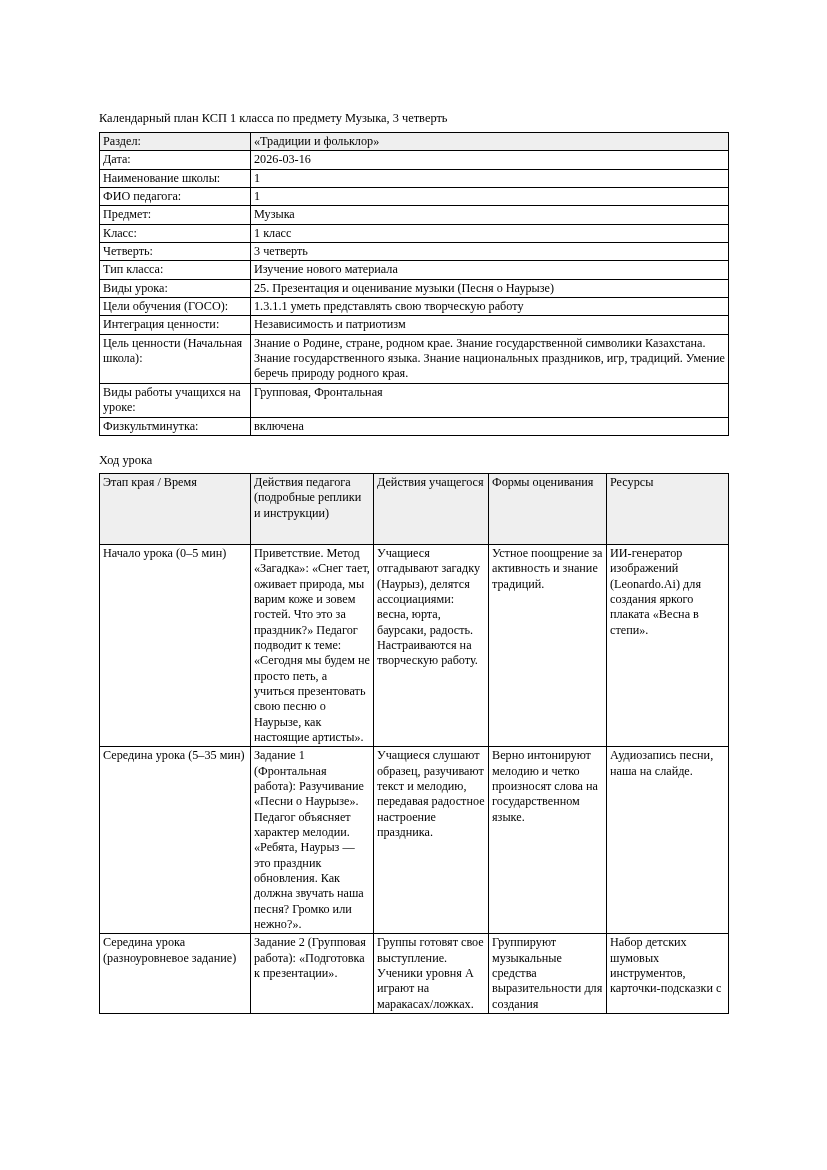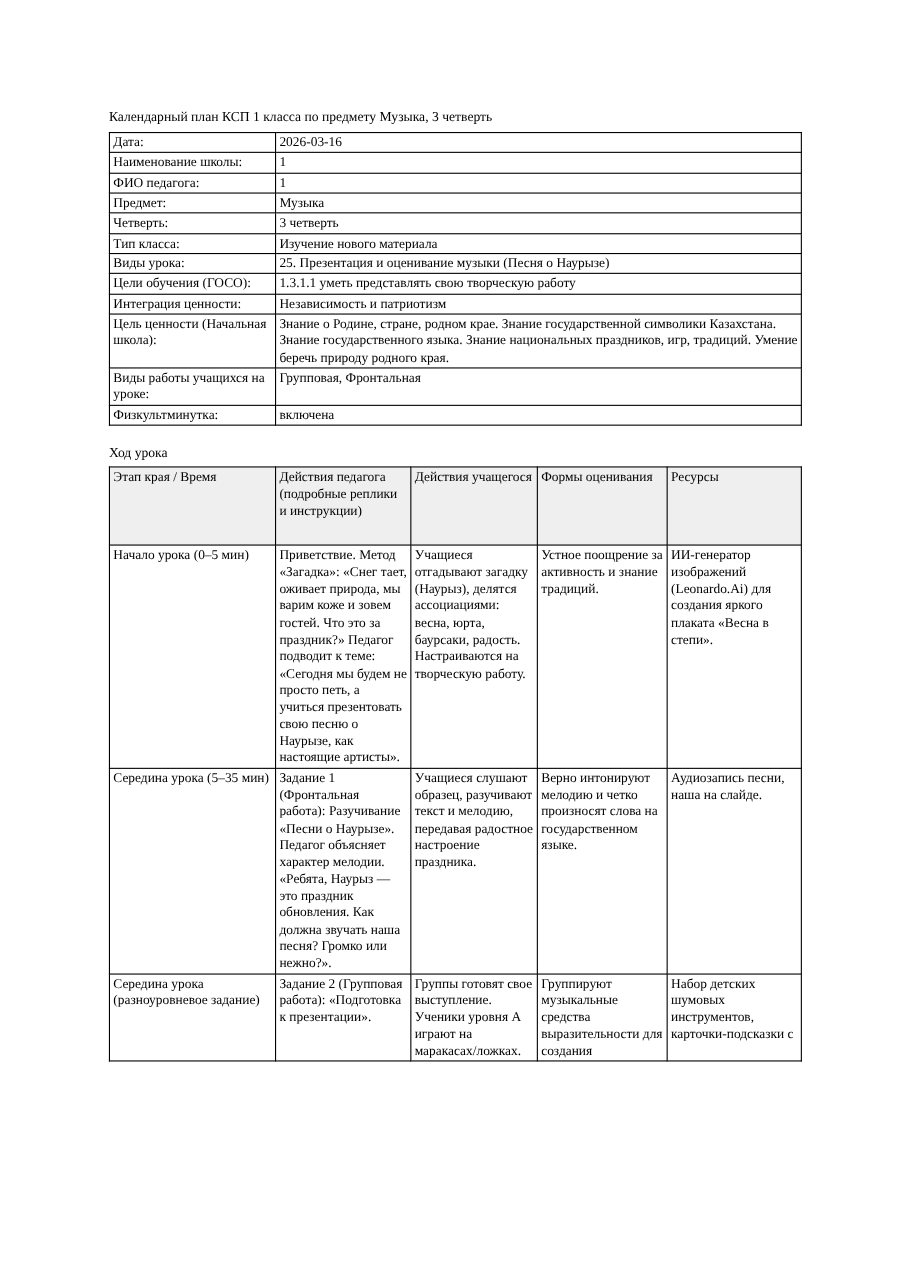--- a/index.html
+++ b/index.html
@@ -73,56 +73,64 @@
   .main-table thead td {
     background: #efefef;
     height: 68px;
   }
   .main-table tbody td {
     background: #ffffff;
   }
   .clip-wrap {
     position: absolute;
     left: 0;
-    top: 0;
+    top: 12px;
     width: 827px;
     height: 1066px;
     overflow: hidden;
   }
 </style>
 </head>
 <body>
 
 <div class="page">
   <div class="clip-wrap">
     <div class="content">
 
       <div class="doc-title">Календарный план КСП 1 класса по предмету Музыка, 3 четверть</div>
 
       <table class="info-table">
         <colgroup>
           <col class="c-label">
           <col class="c-value">
         </colgroup>
         <tbody>
+          <tr class="shaded">
+            <td class="label">Раздел:</td>
+            <td>«Традиции и фольклор»</td>
+          </tr>
           <tr>
             <td class="label">Дата:</td>
             <td>2026-03-16</td>
           </tr>
           <tr>
             <td class="label">Наименование школы:</td>
             <td>1</td>
           </tr>
           <tr>
             <td class="label">ФИО педагога:</td>
             <td>1</td>
           </tr>
           <tr>
             <td class="label">Предмет:</td>
             <td>Музыка</td>
+          </tr>
+          <tr>
+            <td class="label">Класс:</td>
+            <td>1 класс</td>
           </tr>
           <tr>
             <td class="label">Четверть:</td>
             <td>3 четверть</td>
           </tr>
           <tr>
             <td class="label">Тип класса:</td>
             <td>Изучение нового материала</td>
           </tr>
           <tr>

